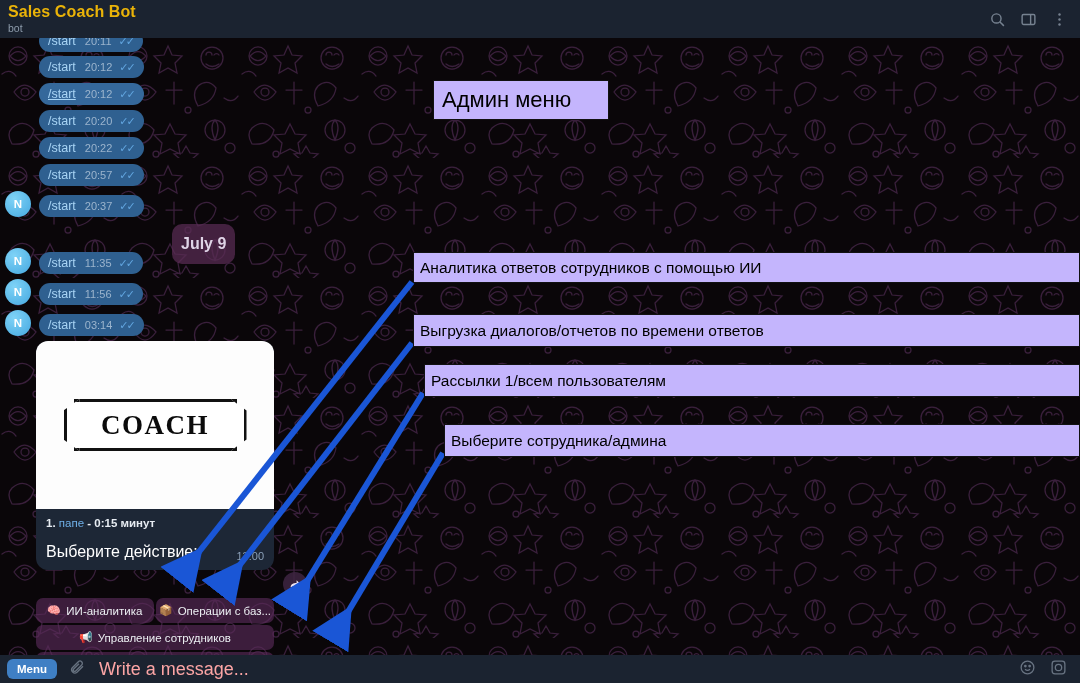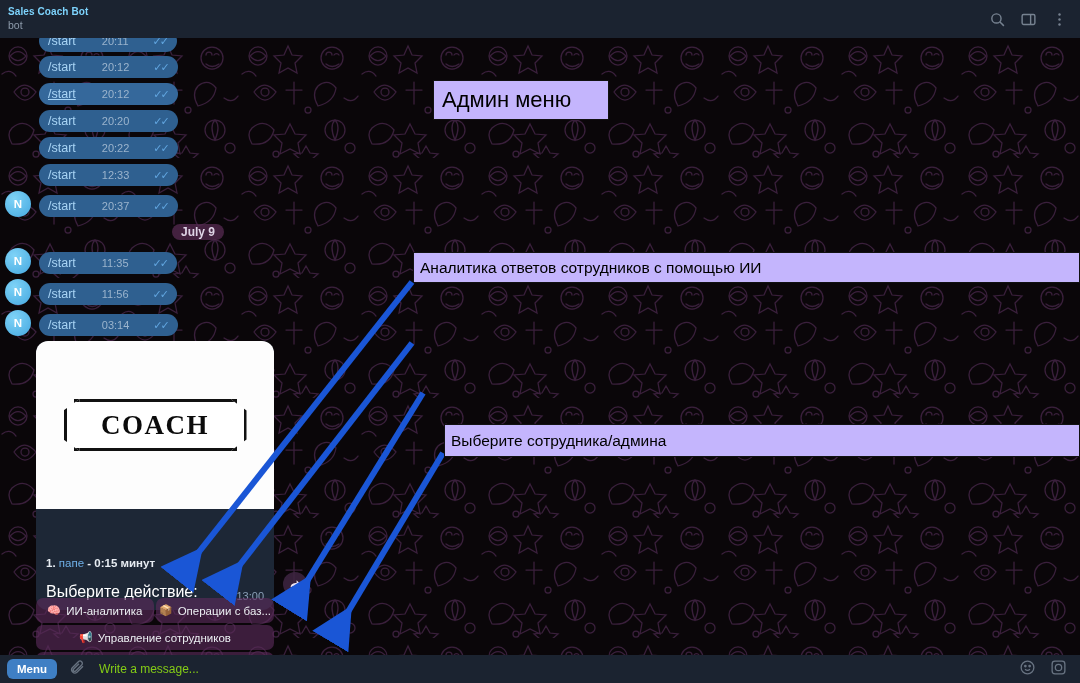--- a/index.html
+++ b/index.html
@@ -12,21 +12,21 @@
   #app { position: relative; width: 1080px; height: 683px; overflow: hidden; }
 
   
   .header {
     position: absolute; left: 0; top: 0; width: 1080px; height: 38px;
     background: #1b2330;
     display: flex; align-items: center;
     z-index: 40;
   }
   .header-titles { padding-left: 8px; line-height: 1.05; }
-  .hdr-title { color: #7dd3fc; font-size: 10px; font-weight: bold; letter-spacing: .1px; }
+  .hdr-title { color: #eab308; font-size: 16px; font-weight: bold; letter-spacing: .1px; }
   .hdr-sub { color: #8d9bab; font-size: 10.5px; margin-top: 2px; }
   .header-actions {
     margin-left: auto; display: flex; align-items: center; gap: 14px; padding-right: 12px;
   }
   .hicon { width: 17px; height: 17px; opacity: .72; display: block; }
 
   
   .chat-bg {
     position: absolute; left: 0; top: 38px; width: 1080px; height: 617px;
     background: #0a0609;
@@ -44,35 +44,35 @@
     color: #fff; font-size: 11.5px; font-weight: bold;
     display: flex; align-items: center; justify-content: center;
     flex: 0 0 auto;
   }
   .avatar-spacer { width: 26px; height: 1px; flex: 0 0 auto; }
   .bubble-in {
     margin-left: 8px;
     background: #2f6090;
     border-radius: 12px;
     padding: 4px 10px 4px 9px;
-    display: flex; align-items: baseline; gap: 26px;
+    display: flex; align-items: baseline; gap: 9px;
     min-width: 82px;
     text-align: right;
   }
   .bubble-in.sel { background: #35689b; }
   .bubble-in .cmd { color: #a8d4f5; font-size: 12.5px; }
   .bubble-in.sel .cmd { text-decoration: underline; }
   .bubble-in .time { color: #9bb4cd; font-size: 11px; }
   .ticks { color: #62a6e0; font-size: 11px; letter-spacing: -2px; margin-left: -2px; }
 
   .date-chip {
     position: absolute; left: 172px; top: 186px;
     background: rgba(90,45,85,.72);
-    color: #dfd4e6; font-size: 12px; font-weight: bold;
-    padding: 1px 9px; border-radius: 10px;
+    color: #dfd4e6; font-size: 16px; font-weight: bold;
+    padding: 11px 9px; border-radius: 10px;
   }
 
   
   .card {
     position: absolute; left: 36px; top: 303px;
     width: 238px;
     border-radius: 12px; overflow: hidden;
     background: #1d2736;
   }
   .card-photo {
@@ -88,21 +88,21 @@
   .coach-plate::before, .coach-plate::after {
     content:""; position:absolute; top:-3px; bottom:-3px; width:13px; background:#fff;
     border-top:3px solid #111; border-bottom:3px solid #111;
   }
   .coach-plate::before { left:-13px; clip-path: polygon(100% 0,100% 100%,0 78%,0 22%); border-left:3px solid #111;}
   .coach-plate::after { right:-13px; clip-path: polygon(0 0,0 100%,100% 78%,100% 22%); border-right:3px solid #111;}
   .coach-word {
     font-family: "Liberation Serif", serif; font-weight: bold;
     font-size: 27px; letter-spacing: 1.5px; color: #0b0b0b; position: relative; z-index: 2;
   }
-  .card-text { padding: 8px 10px 9px 10px; position: relative; margin-top: 40px; }
+  .card-text { padding: 8px 10px 9px 10px; position: relative; }
   .line1 { font-size: 11.5px; color: #e7ecf2; font-weight: bold; }
   .line1 .nm { color: #6fb0e8; font-weight: normal; }
   .line2 { font-size: 16px; color: #ffffff; margin-top: 14px; }
   .card-time { position: absolute; right: 10px; bottom: 8px; font-size: 11px; color: #8ba0b8; }
 
   
   .kbd { position: absolute; left: 36px; top: 560px; width: 238px; }
   .kbd-row { display: flex; gap: 2px; margin-bottom: 2px; }
   .kbd-btn {
     background: rgba(92,43,92,.62);
@@ -133,21 +133,21 @@
   
   .composer {
     position: absolute; left: 0; top: 655px; width: 1080px; height: 28px;
     background: #1b2330; display: flex; align-items: center; z-index: 40;
   }
   .menu-btn {
     margin-left: 7px; background: #3f7fc4; color: #fff;
     font-size: 11.5px; font-weight: bold; border-radius: 6px; padding: 4px 10px;
   }
   .clip { margin-left: 12px; opacity: .6; }
-  .msg-input { margin-left: 14px; color: #84cc16; font-size: 12px; }
+  .msg-input { margin-left: 14px; color: #fca5a5; font-size: 18px; }
   .composer-right { margin-left: auto; display: flex; gap: 14px; padding-right: 13px; opacity: .62; }
 
   
   .anno {
     position: absolute; background: #c4b5fd; color: #000;
     border: 1px solid #111;
     display: flex; align-items: center;
     font-size: 15.5px; padding-left: 6px;
     z-index: 30; white-space: nowrap;
   }
@@ -267,21 +267,21 @@
         <span class="cmd">/start</span>
         <span class="time">20:22</span>
         <span class="ticks">✓✓</span>
       </div>
     </div>
 
     <div class="row" style="left:5px; top:126px;">
       <div class="avatar-spacer"></div>
       <div class="bubble-in">
         <span class="cmd">/start</span>
-        <span class="time">12:33</span>
+        <span class="time">20:57</span>
         <span class="ticks">✓✓</span>
       </div>
     </div>
 
     <div class="row" style="left:5px; top:153px;">
       <div class="avatar">N</div>
       <div class="bubble-in">
         <span class="cmd">/start</span>
         <span class="time">20:37</span>
         <span class="ticks">✓✓</span>
@@ -379,20 +379,22 @@
     <g stroke="#1A56D6" stroke-width="6" marker-end="url(#ah)">
       <line x1="412" y1="282" x2="191" y2="562"></line>
       <line x1="412" y1="343" x2="232" y2="575"></line>
       <line x1="423" y1="393" x2="301" y2="591"></line>
       <line x1="443" y1="453" x2="342" y2="622"></line>
     </g>
   </svg>
 
   <div class="anno" id="anno-title">Админ меню</div>
   <div class="anno" id="anno-1">Аналитика ответов сотрудников с помощью ИИ</div>
+  <div class="anno" id="anno-2">Выгрузка диалогов/отчетов по времени ответов</div>
+  <div class="anno" id="anno-3">Рассылки 1/всем пользователям</div>
   <div class="anno" id="anno-4">Выберите сотрудника/админа</div>
 
   <div class="composer">
     <div class="menu-btn">Menu</div>
     <span class="clip">
       <svg width="16" height="16" viewBox="0 0 24 24" fill="none" stroke="#9aa7b6" stroke-width="2">
         <path d="M21 11l-9 9a5 5 0 0 1-7-7l9-9a3.5 3.5 0 0 1 5 5l-9 9a2 2 0 0 1-3-3l8-8"></path>
       </svg>
     </span>
     <span class="msg-input">Write a message...</span>

